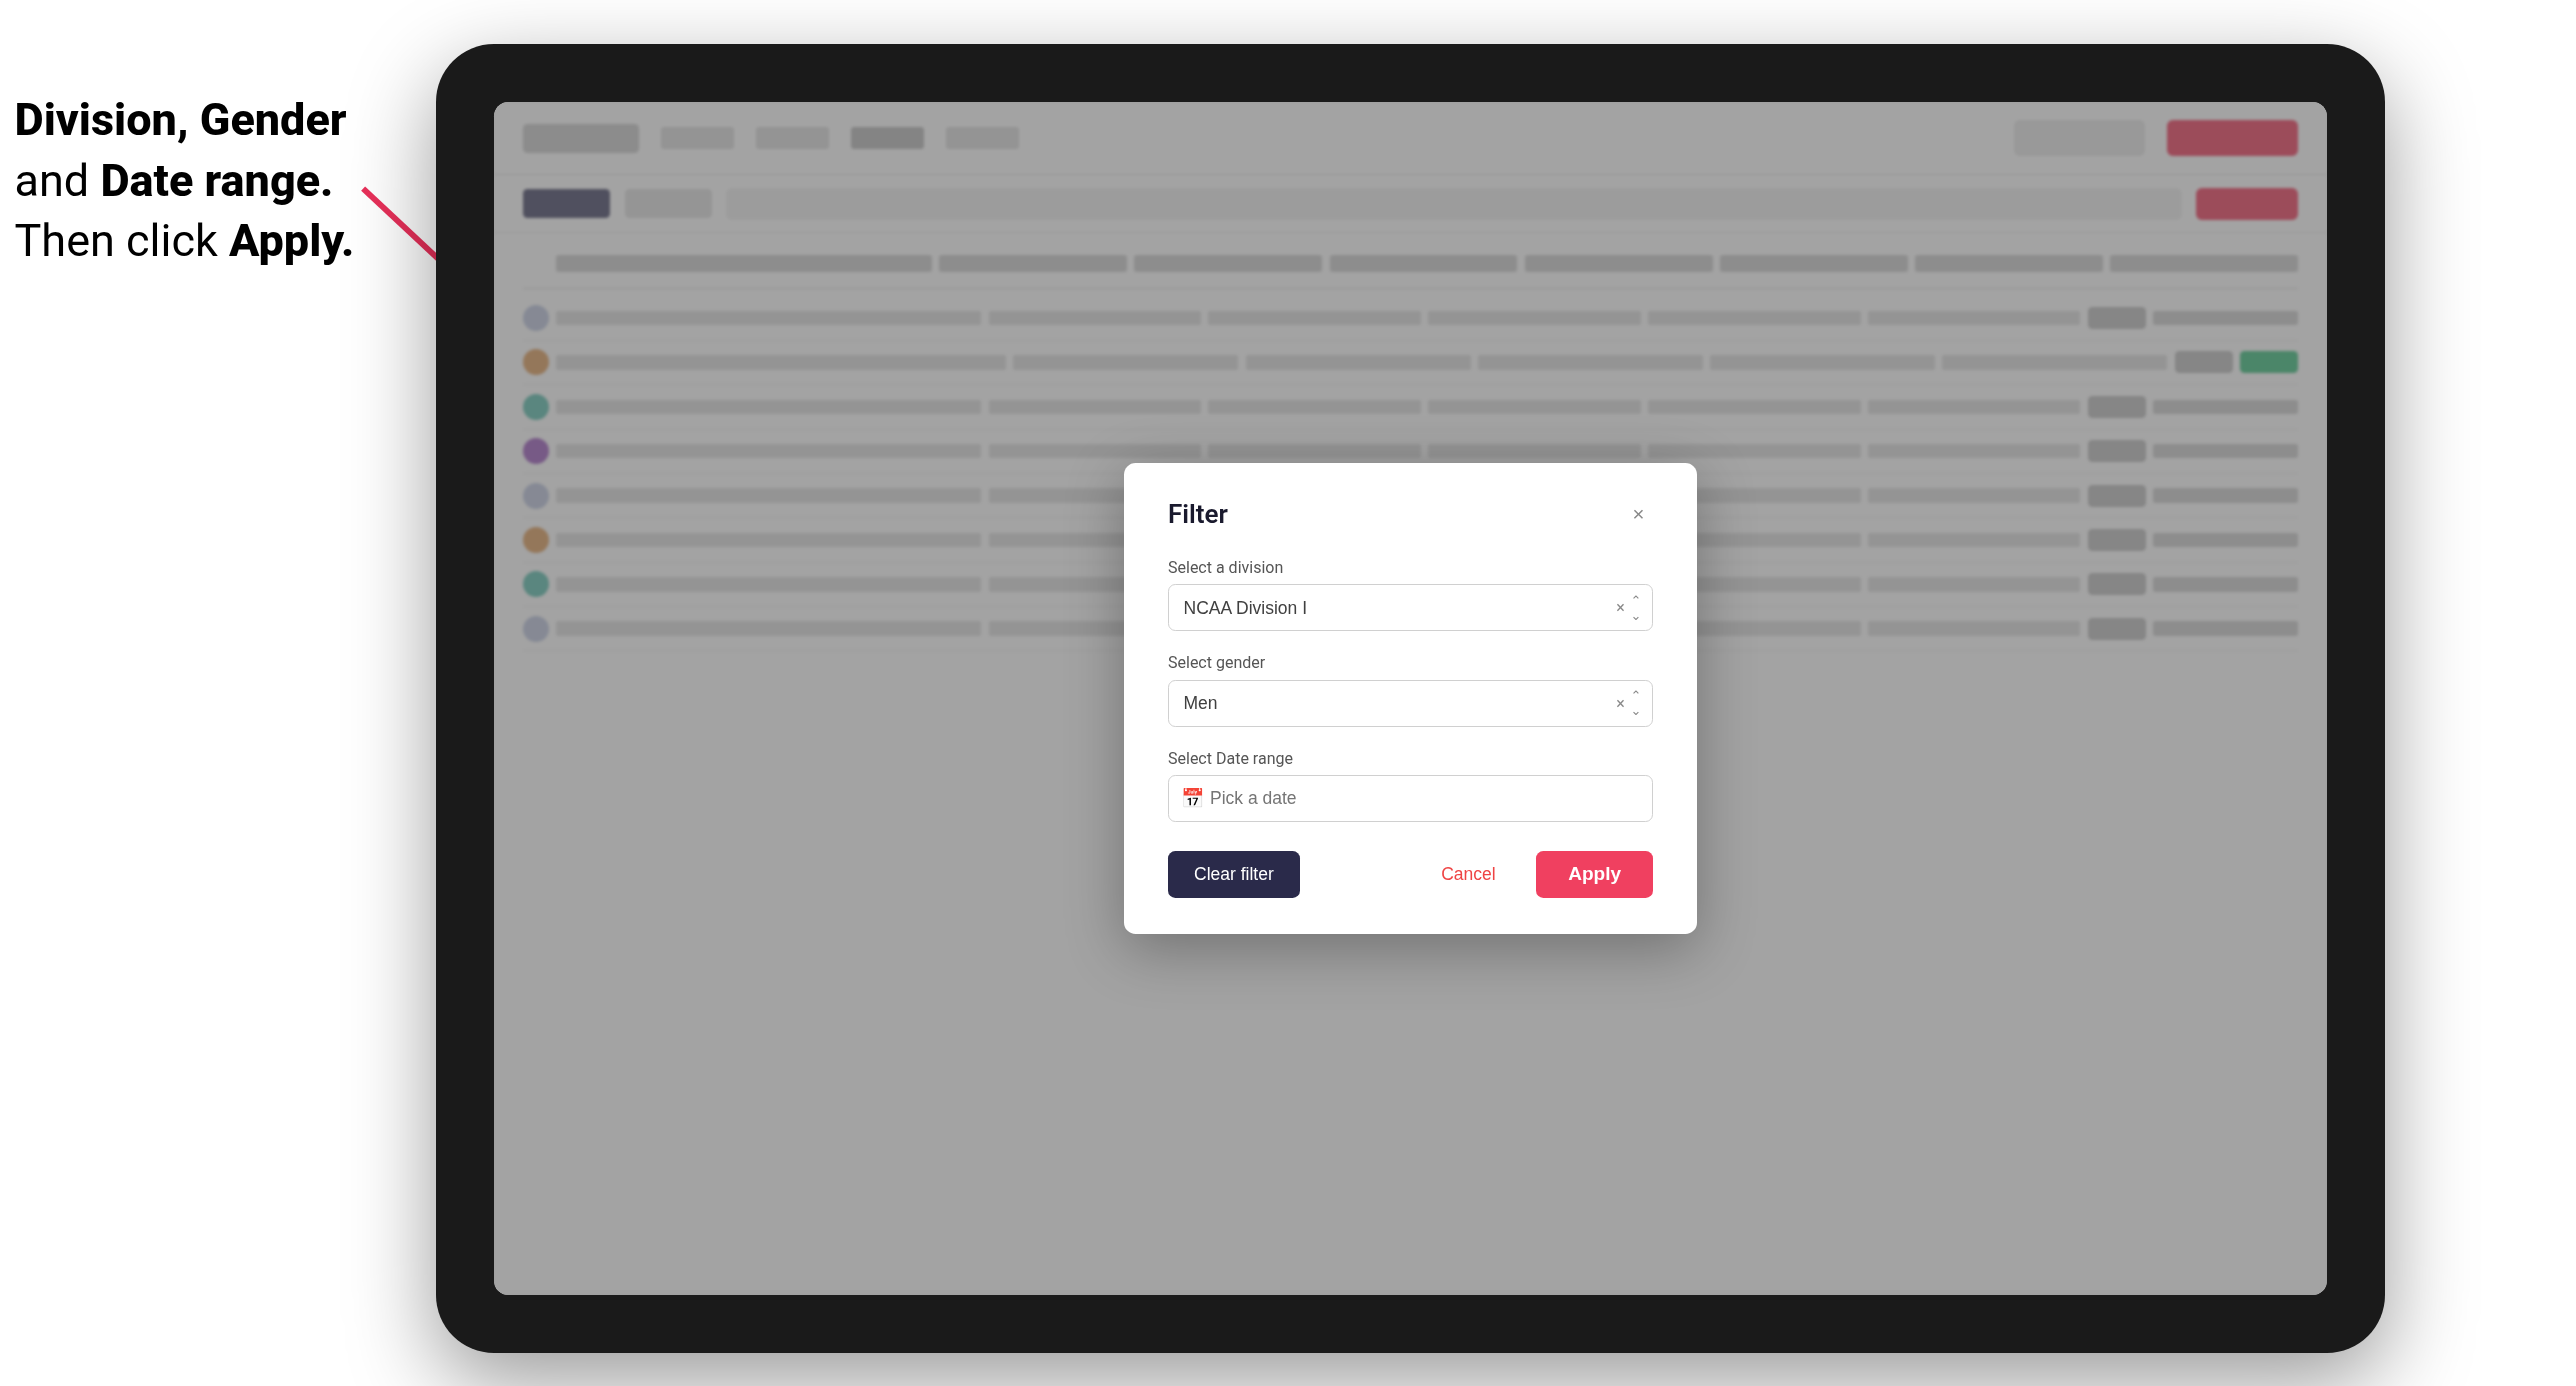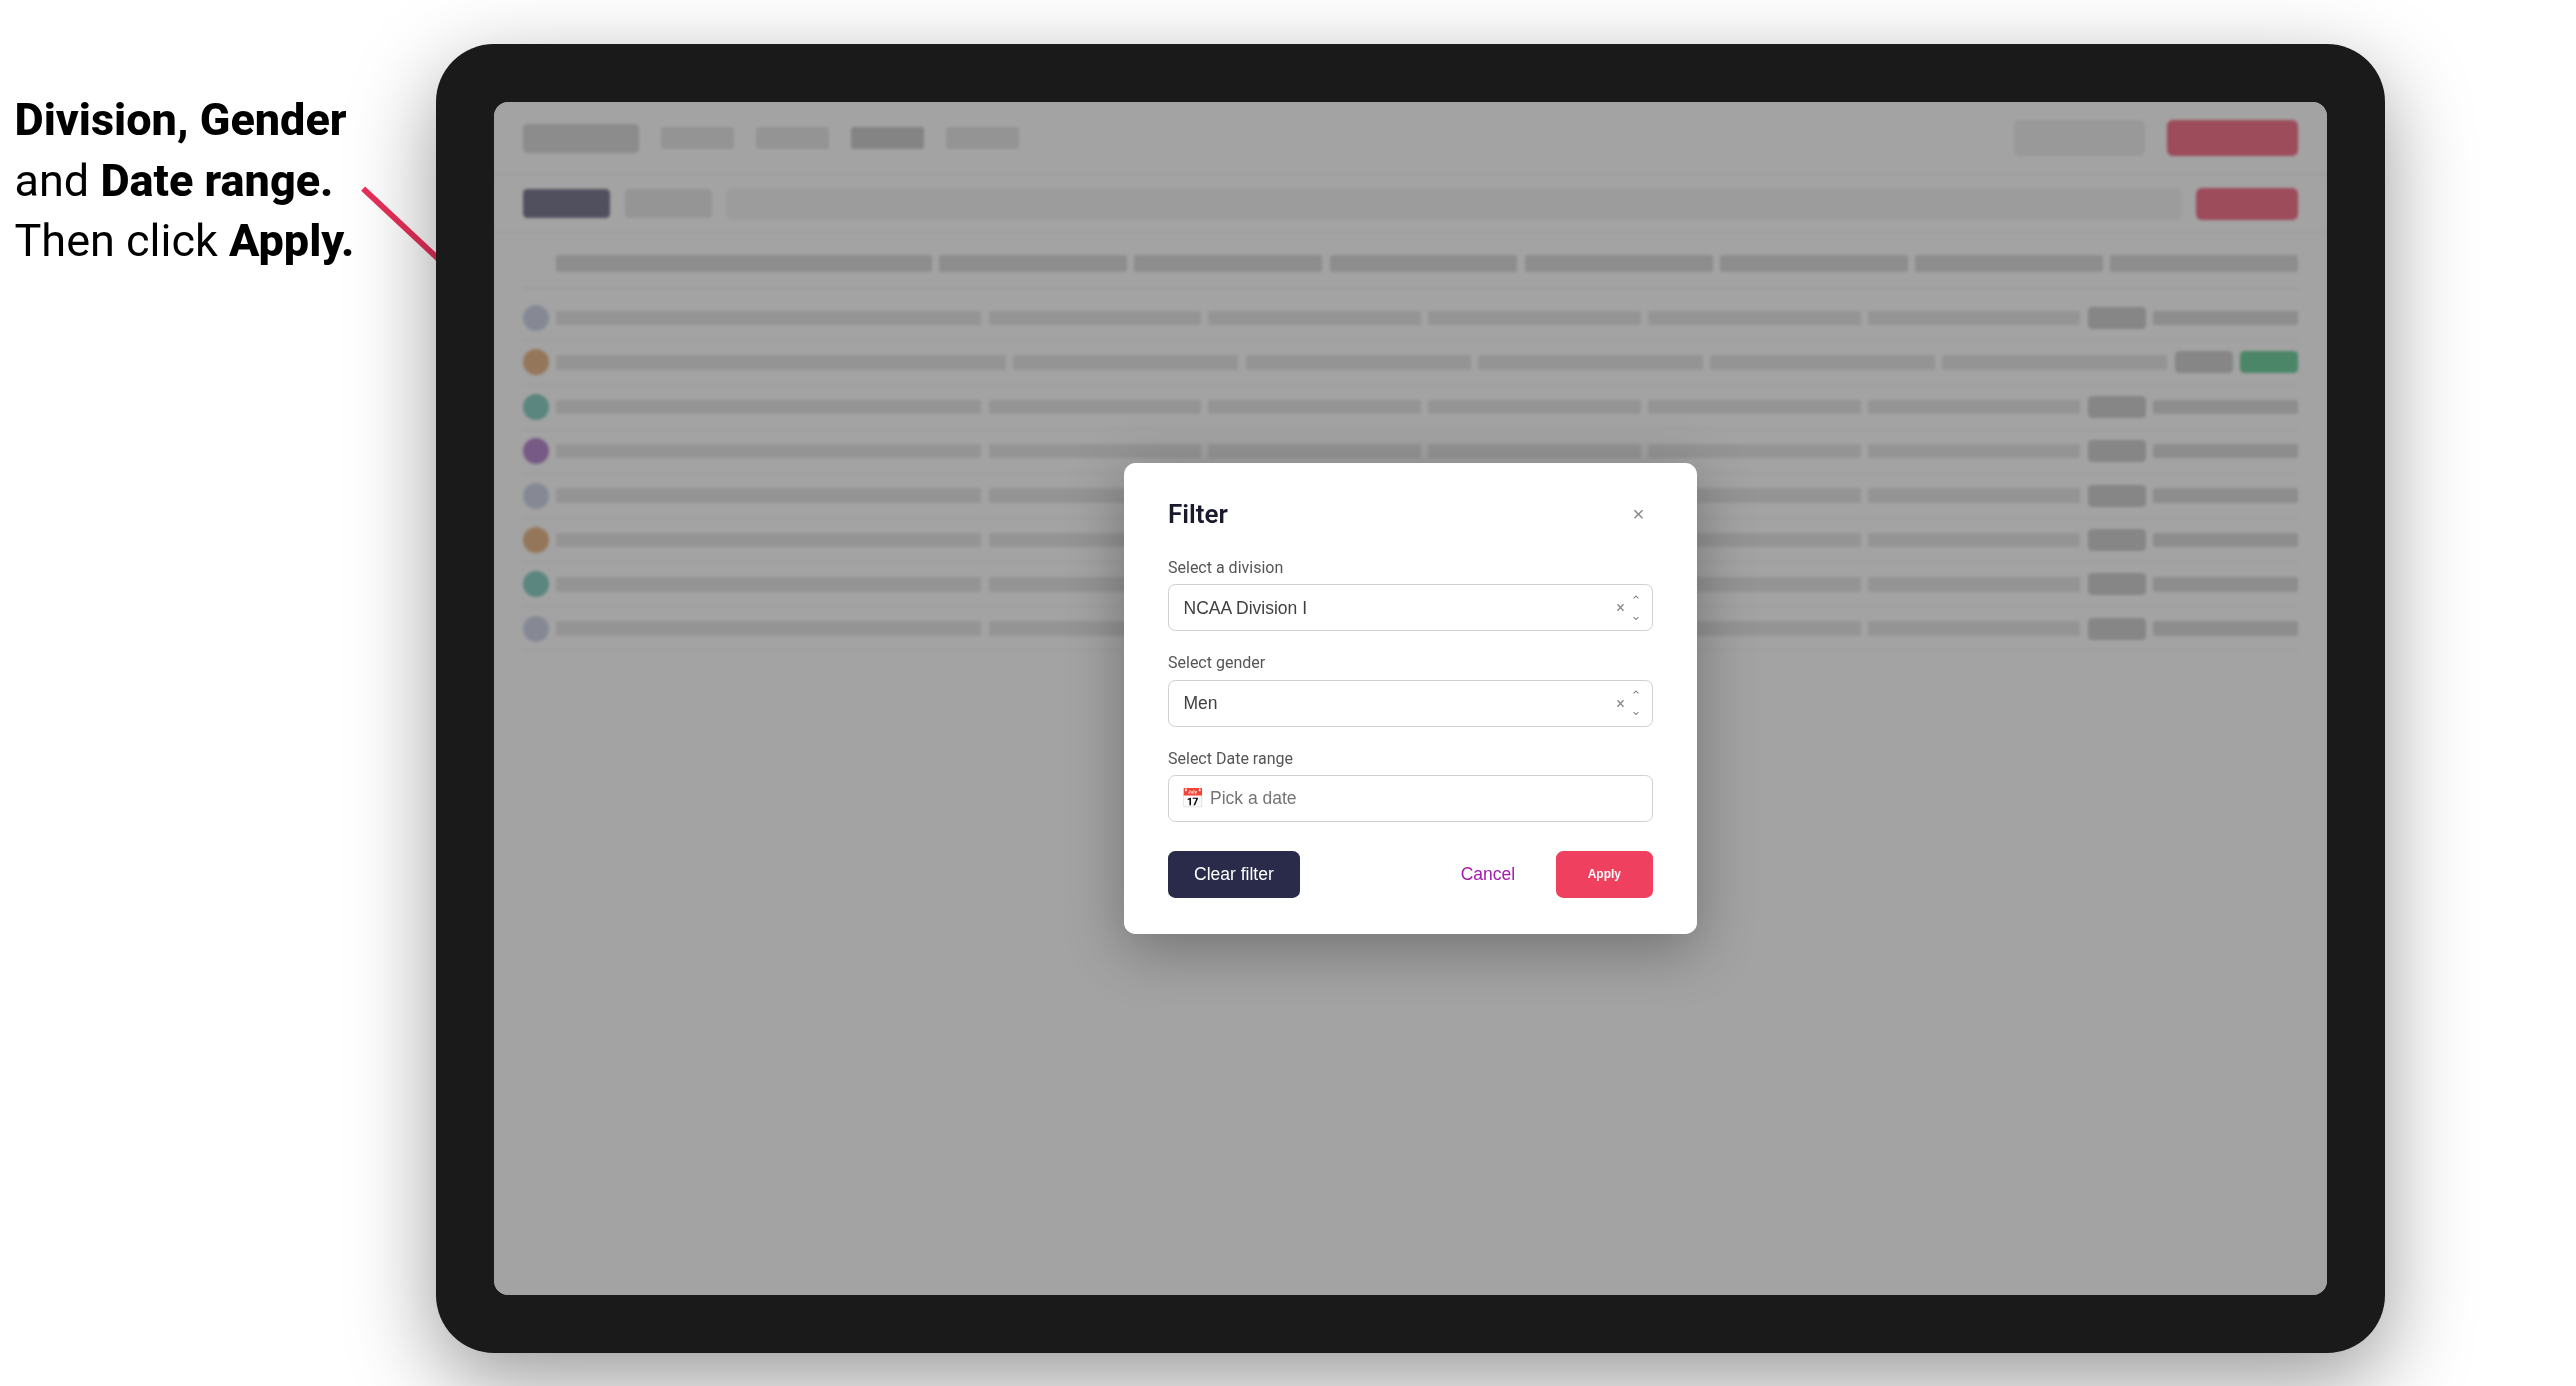--- a/index.html
+++ b/index.html
@@ -340,34 +340,34 @@
       cursor: pointer;
     }
     .footer-right {
       display: flex;
       gap: 14.5px;
     }
     .cancel-btn {
       height: 47px;
       padding: 0 26px;
       background: none;
-      color: #a21caf;
+      color: #ef4444;
       border: none;
       font-size: 17.5px;
       cursor: pointer;
       text-align: right;
     }
     .apply-btn {
       height: 47px;
       padding: 0 32px;
       background: #f04060;
       color: #fff;
       border: none;
       border-radius: 7.3px;
-      font-size: 12px;
+      font-size: 19px;
       font-weight: 600;
       cursor: pointer;
     }
   </style>
 </head>
 <body>
 
 <div class="instruction-text">
   <br>
   <span class="bold">Division, Gender</span><br>

